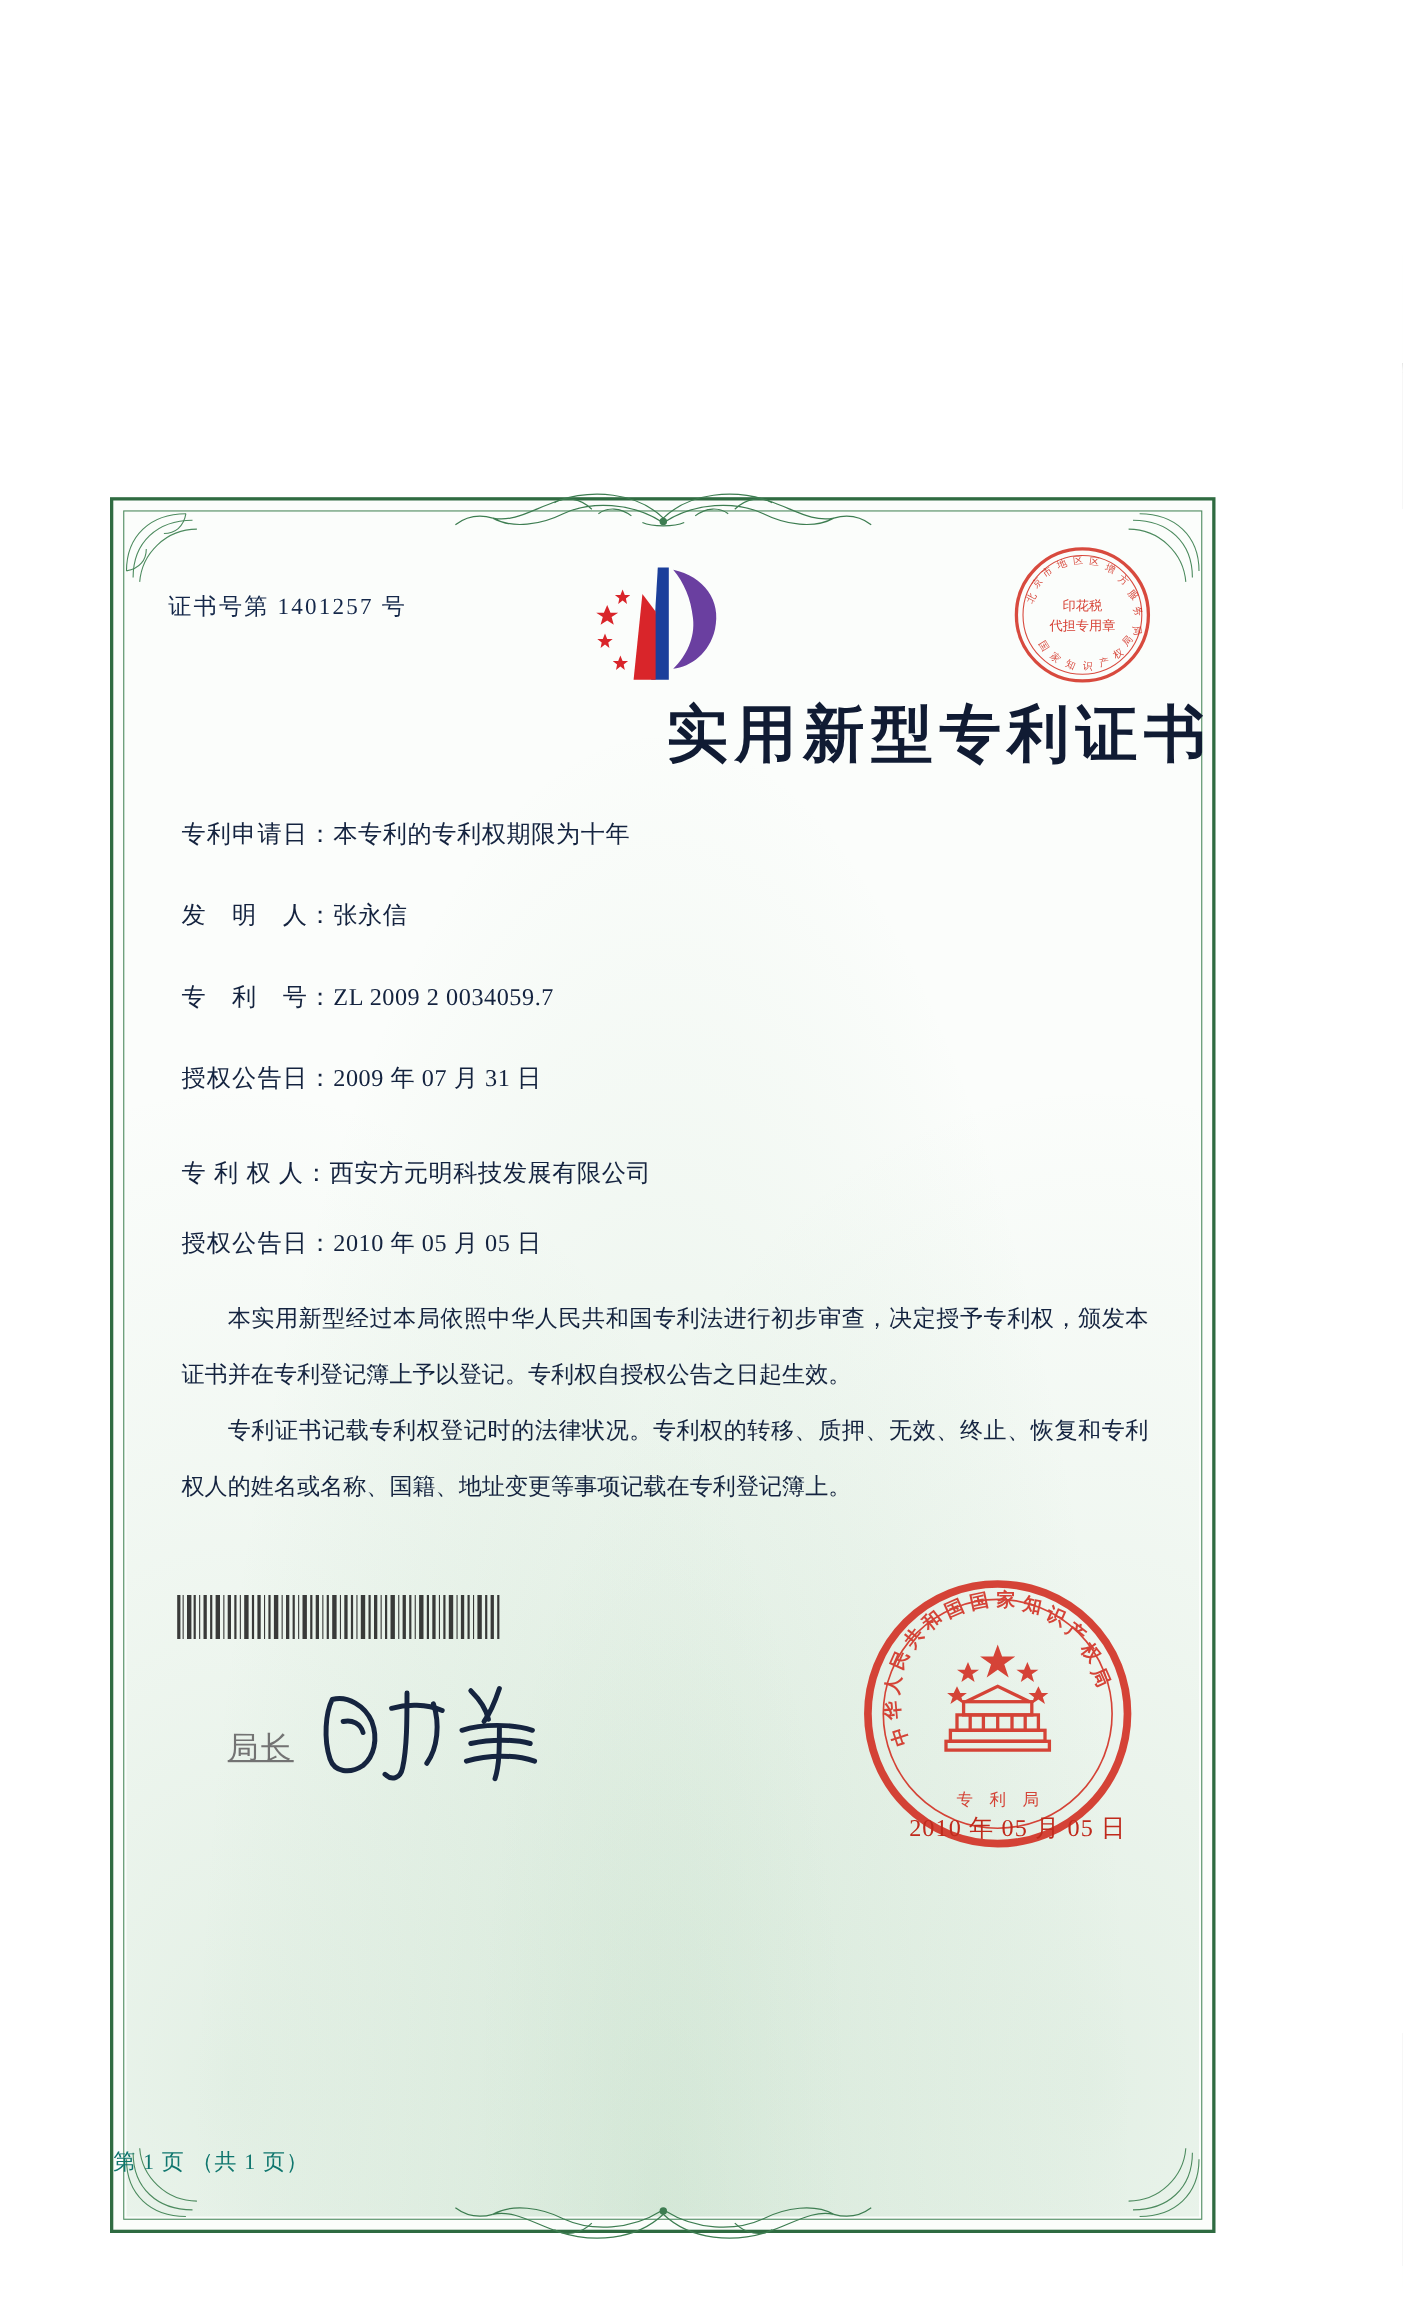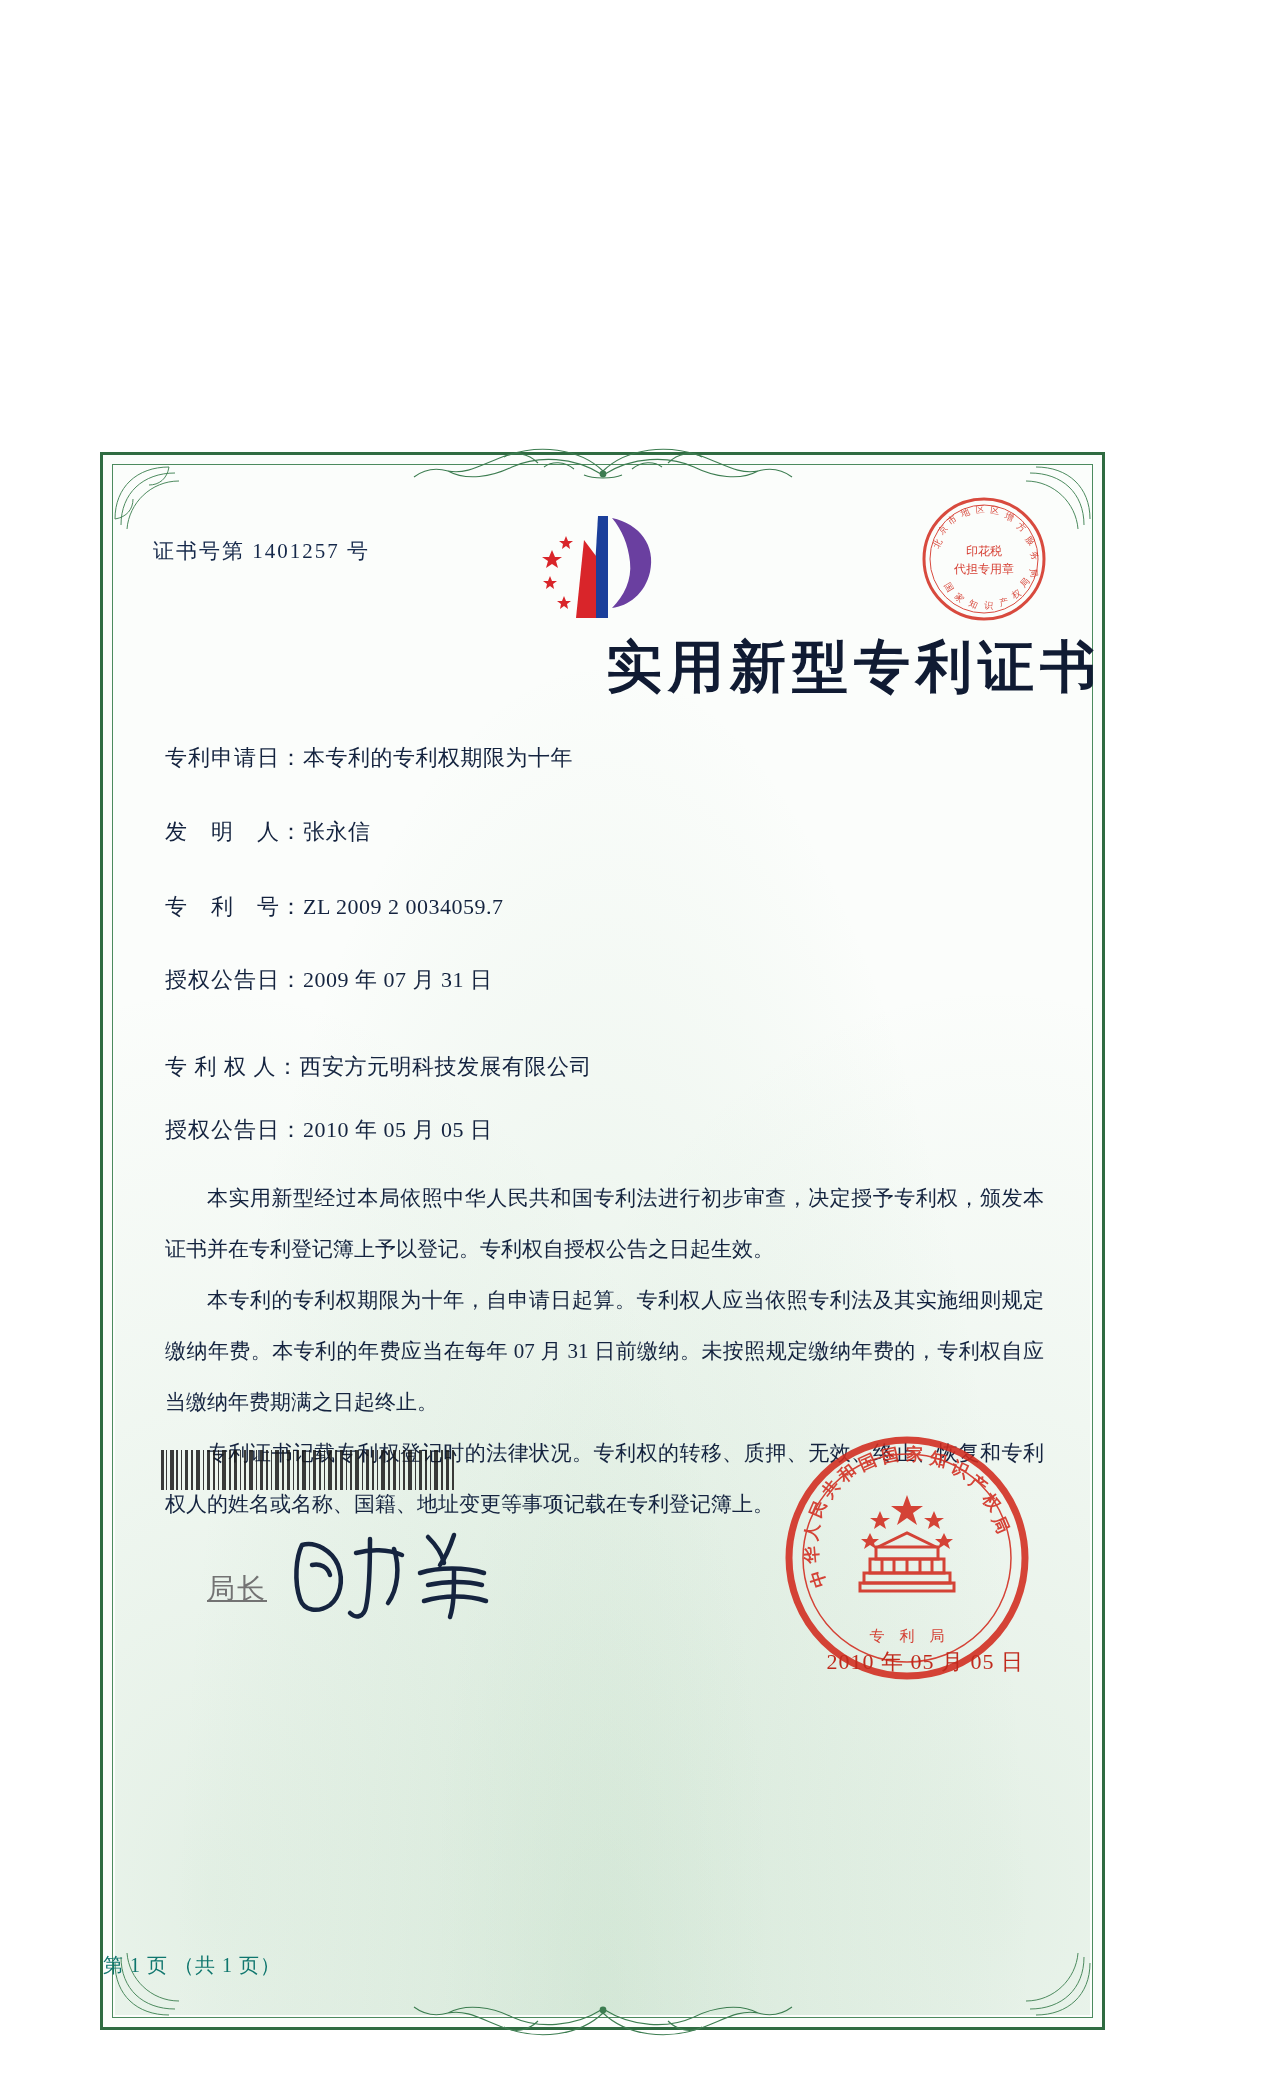--- a/index.html
+++ b/index.html
@@ -371,21 +371,20 @@
   </div>
   <div class="field-row" id="row-holder">
     <span class="field-label">专 利 权 人：</span><span class="field-value">西安方元明科技发展有限公司</span>
   </div>
   <div class="field-row" id="row-grantdate">
     <span class="field-label">授权公告日：</span><span class="field-value">2010 年 05 月 05 日</span>
   </div>
 
   <div id="body-text">
     <p>本实用新型经过本局依照中华人民共和国专利法进行初步审查，决定授予专利权，颁发本证书并在专利登记簿上予以登记。专利权自授权公告之日起生效。</p>
-    <p>本专利的专利权期限为十年，自申请日起算。专利权人应当依照专利法及其实施细则规定缴纳年费。本专利的年费应当在每年 07 月 31 日前缴纳。未按照规定缴纳年费的，专利权自应当缴纳年费期满之日起终止。</p>
     <p>专利证书记载专利权登记时的法律状况。专利权的转移、质押、无效、终止、恢复和专利权人的姓名或名称、国籍、地址变更等事项记载在专利登记簿上。</p>
   </div>
 
   <svg id="barcode" viewBox="0 0 295 40" preserveAspectRatio="none">
     <g fill="#1a1a1a">
       <rect x="0" y="0" width="3" height="40"></rect>
         <rect x="5" y="0" width="1" height="40"></rect>
       <rect x="9" y="0" width="4" height="40"></rect>
         <rect x="15" y="0" width="2" height="40"></rect>
       <rect x="20" y="0" width="1" height="40"></rect>

